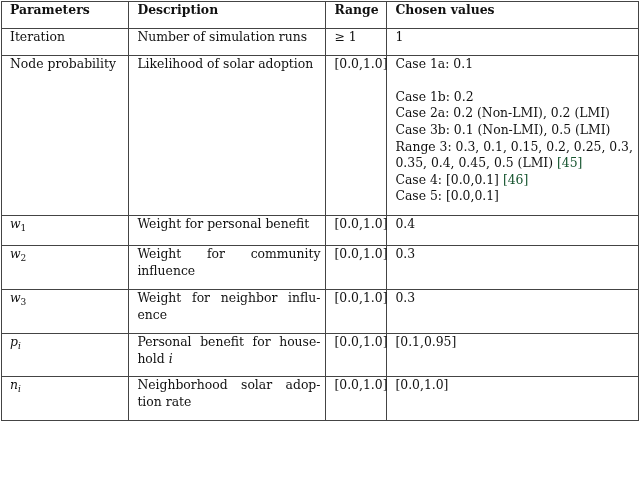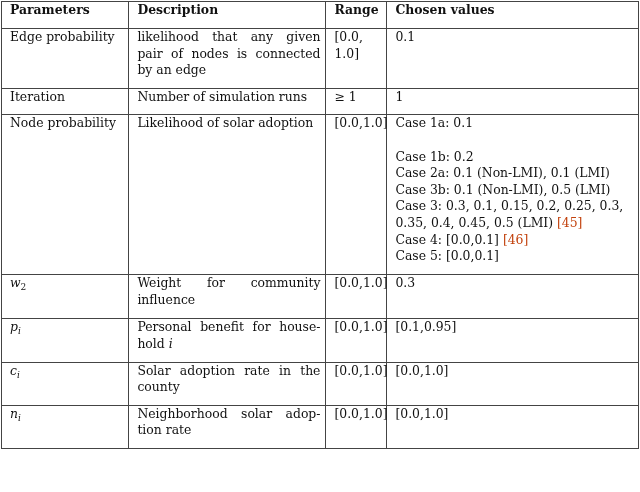--- a/index.html
+++ b/index.html
@@ -22,21 +22,21 @@
     }
     th {
       font-weight: bold;
       height: 17px;
       padding-top: 0;
     }
     td.just { text-align: justify; text-align-last: left; hyphens: manual; }
     .math { font-style: italic; }
     .sub { font-style: normal; font-size: 9px; vertical-align: -3px; }
     .subi { font-style: italic; font-size: 9px; vertical-align: -3px; }
-    .cite { color: #c2410c; }
+    .cite { color: #14532d; }
     .line { display: block; white-space: nowrap; }
     .gap { display: block; height: 16.6px; }
     table tr.r-edge td { height: 49px; }
     table tr.r-time td { height: 32px; }
     table tr.r-iter td { height: 15px; }
     table tr.r-nodep td { height: 150px; }
     table tr.r-thr td { height: 32px; }
     table tr.r-w1 td { height: 16px; }
     table tr.r-w2 td { height: 34px; }
     table tr.r-w3 td { height: 34px; }
@@ -61,68 +61,65 @@
     </colgroup>
     <thead>
       <tr>
         <th>Parameters</th>
         <th>Description</th>
         <th>Range</th>
         <th>Chosen values</th>
       </tr>
     </thead>
     <tbody>
-      <tr class="r-edge">
-        <td>Edge probability</td>
-        <td class="just">likelihood that any given pair of nodes is connected by an edge</td>
-        <td>
-          <span class="line">[0.0,</span>
-          <span class="line">1.0]</span>
-        </td>
-        <td>0.1</td>
-      </tr>
       <tr class="r-iter">
         <td>Iteration</td>
         <td class="just">Number of simulation runs</td>
         <td>≥ 1</td>
         <td>1</td>
       </tr>
       <tr class="r-nodep">
         <td>Node probability</td>
         <td class="just">Likelihood of solar adop­tion</td>
         <td>[0.0,1.0]</td>
         <td>
           <span class="line">Case 1a: 0.1</span>
           <span class="gap"></span>
           <span class="line">Case 1b: 0.2</span>
-          <span class="line">Case 2a: 0.1 (Non-LMI), 0.1 (LMI)</span>
+          <span class="line">Case 2a: 0.2 (Non-LMI), 0.2 (LMI)</span>
           <span class="line">Case 3b: 0.1 (Non-LMI), 0.5 (LMI)</span>
-          <span class="line">Case 3: 0.3, 0.1, 0.15, 0.2, 0.25, 0.3,</span>
+          <span class="line">Range 3: 0.3, 0.1, 0.15, 0.2, 0.25, 0.3,</span>
           <span class="line"><span>0.35, 0.4, 0.45, 0.5 (LMI) </span><span class="cite">[45]</span></span>
           <span class="line"><span>Case 4: [0.0,0.1] </span><span class="cite">[46]</span></span>
           <span class="line">Case 5: [0.0,0.1]</span>
         </td>
       </tr>
+      <tr class="r-w1">
+        <td><span class="math">w</span><span class="sub">1</span></td>
+        <td class="just">Weight for personal benefit</td>
+        <td>[0.0,1.0]</td>
+        <td>0.4</td>
+      </tr>
       <tr class="r-w2">
         <td><span class="math">w</span><span class="sub">2</span></td>
         <td class="just">Weight for community influence</td>
+        <td>[0.0,1.0]</td>
+        <td>0.3</td>
+      </tr>
+      <tr class="r-w3">
+        <td><span class="math">w</span><span class="sub">3</span></td>
+        <td class="just">Weight for neighbor influ­ence</td>
         <td>[0.0,1.0]</td>
         <td>0.3</td>
       </tr>
       <tr class="r-pi">
         <td><span class="math">p</span><span class="subi">i</span></td>
         <td class="just"><span>Personal benefit for house­hold </span><span class="math">i</span></td>
         <td>[0.0,1.0]</td>
         <td>[0.1,0.95]</td>
-      </tr>
-      <tr class="r-ci">
-        <td><span class="math">c</span><span class="subi">i</span></td>
-        <td class="just">Solar adoption rate in the county</td>
-        <td>[0.0,1.0]</td>
-        <td>[0.0,1.0]</td>
       </tr>
       <tr class="r-ni">
         <td><span class="math">n</span><span class="subi">i</span></td>
         <td class="just">Neighborhood solar adop­tion rate</td>
         <td>[0.0,1.0]</td>
         <td>[0.0,1.0]</td>
       </tr>
     </tbody>
   </table>
 </div>

